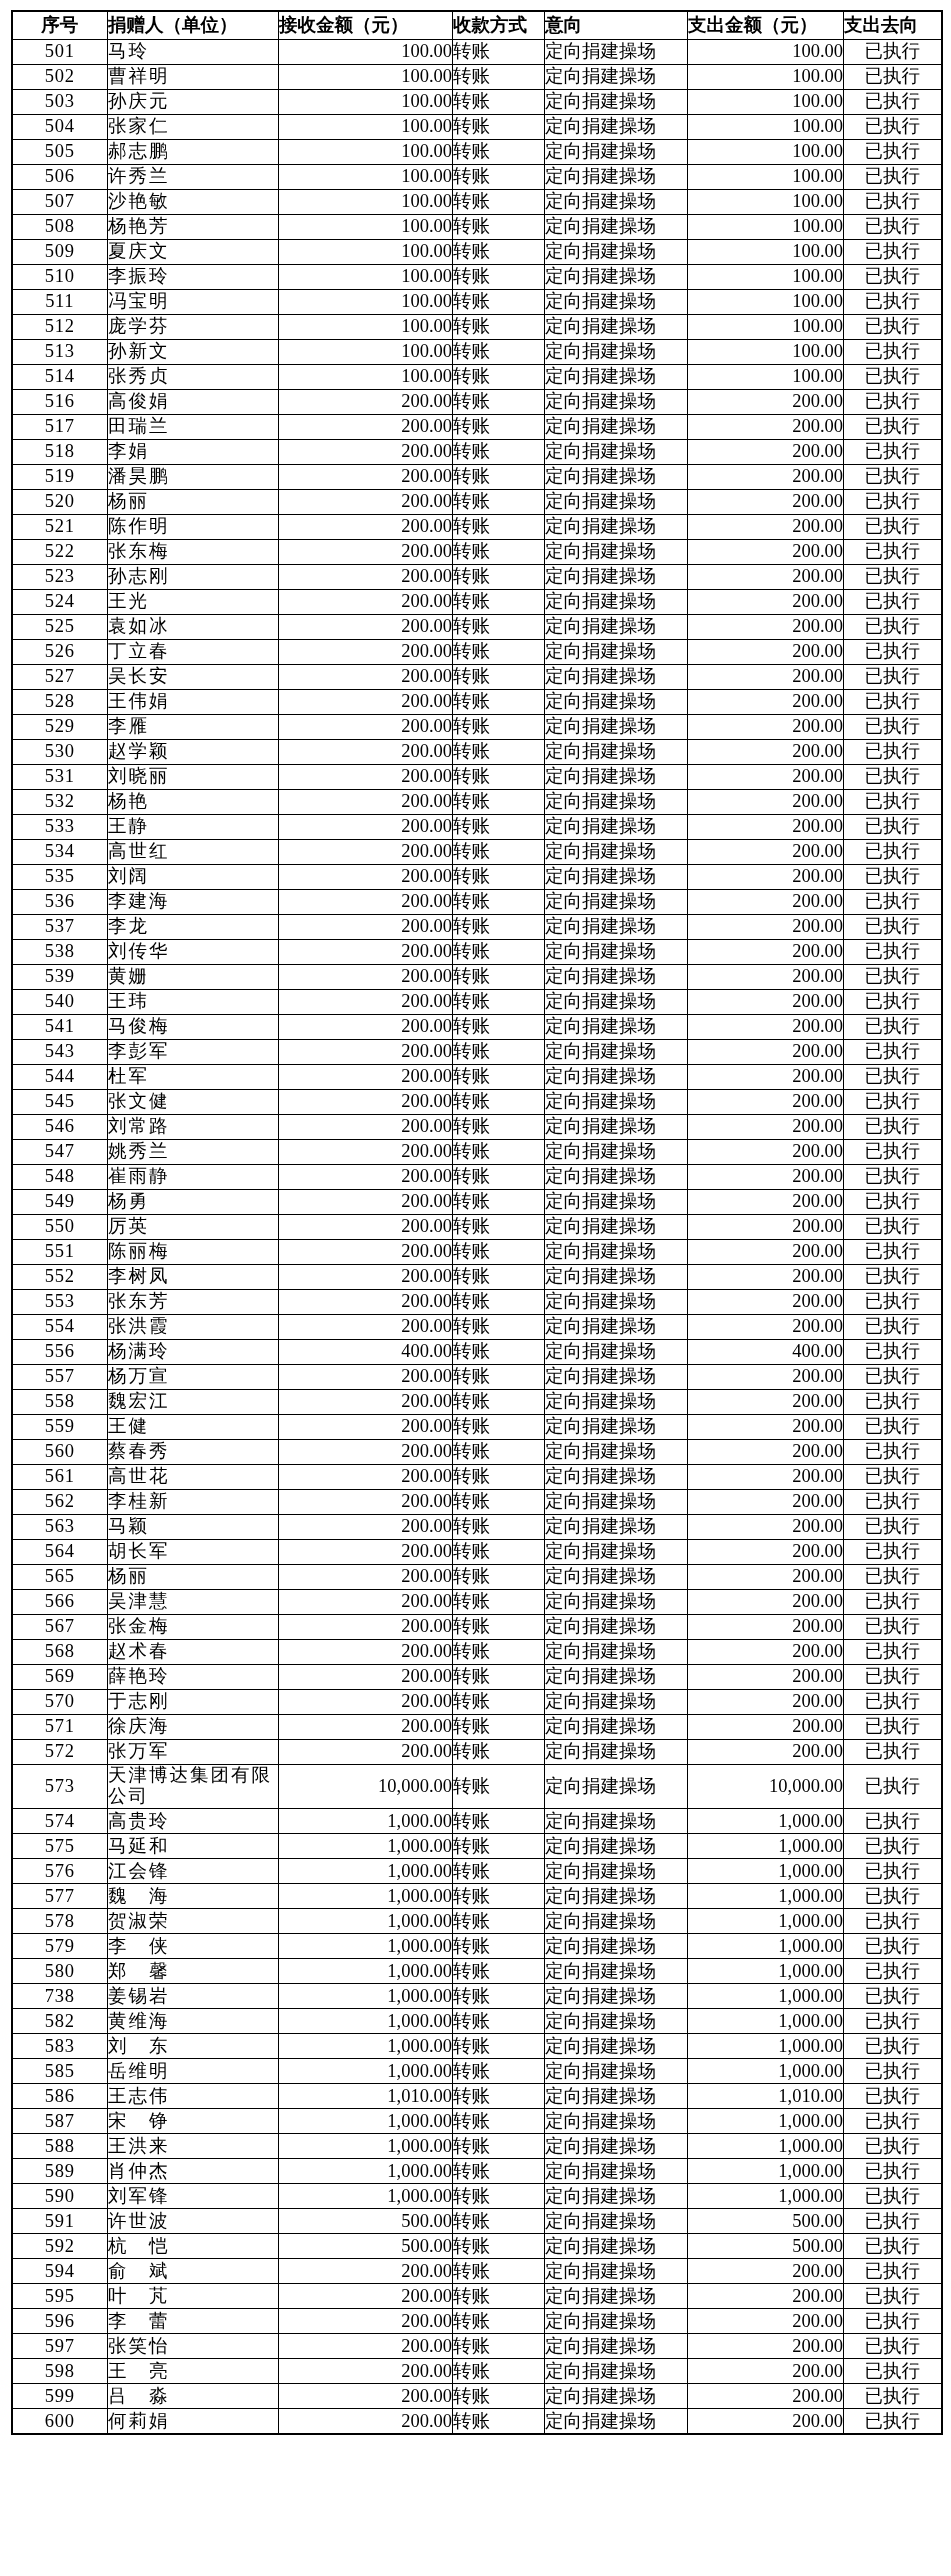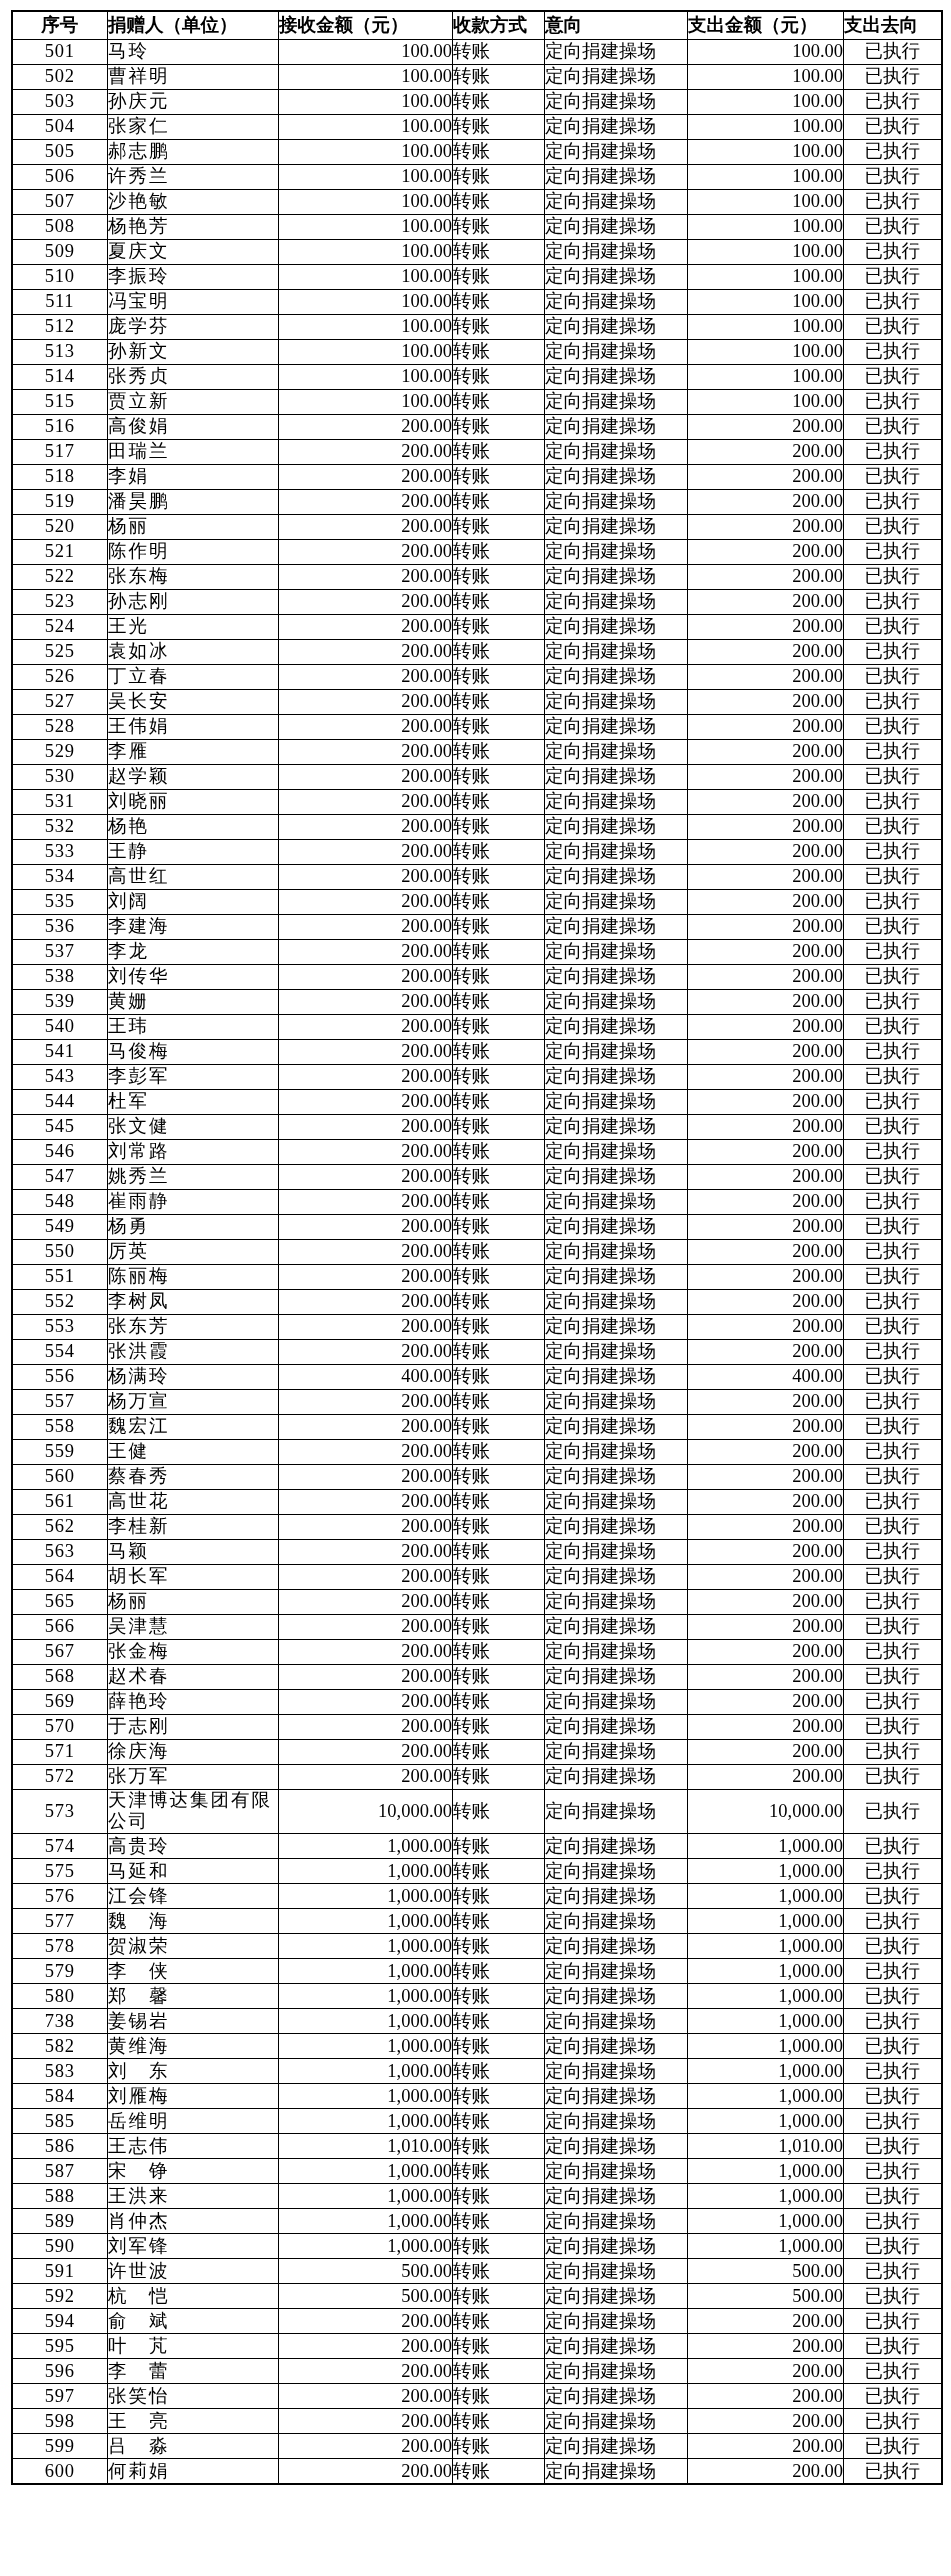--- a/index.html
+++ b/index.html
@@ -204,29 +204,20 @@
         <tr>
     <td class="c-serial">514</td>
     <td class="c-name">张秀贞</td>
     <td class="c-recv">100.00</td>
     <td class="c-method">转账</td>
     <td class="c-intent">定向捐建操场</td>
     <td class="c-spent">100.00</td>
     <td class="c-status">已执行</td>
   </tr>
         <tr>
-    <td class="c-serial">515</td>
-    <td class="c-name">贾立新</td>
-    <td class="c-recv">100.00</td>
-    <td class="c-method">转账</td>
-    <td class="c-intent">定向捐建操场</td>
-    <td class="c-spent">100.00</td>
-    <td class="c-status">已执行</td>
-  </tr>
-        <tr>
     <td class="c-serial">516</td>
     <td class="c-name">高俊娟</td>
     <td class="c-recv">200.00</td>
     <td class="c-method">转账</td>
     <td class="c-intent">定向捐建操场</td>
     <td class="c-spent">200.00</td>
     <td class="c-status">已执行</td>
   </tr>
         <tr>
     <td class="c-serial">517</td>
@@ -800,29 +791,20 @@
     <td class="c-name">黄维海</td>
     <td class="c-recv">1,000.00</td>
     <td class="c-method">转账</td>
     <td class="c-intent">定向捐建操场</td>
     <td class="c-spent">1,000.00</td>
     <td class="c-status">已执行</td>
   </tr>
         <tr>
     <td class="c-serial">583</td>
     <td class="c-name">刘　东</td>
-    <td class="c-recv">1,000.00</td>
-    <td class="c-method">转账</td>
-    <td class="c-intent">定向捐建操场</td>
-    <td class="c-spent">1,000.00</td>
-    <td class="c-status">已执行</td>
-  </tr>
-        <tr>
-    <td class="c-serial">584</td>
-    <td class="c-name">刘雁梅</td>
     <td class="c-recv">1,000.00</td>
     <td class="c-method">转账</td>
     <td class="c-intent">定向捐建操场</td>
     <td class="c-spent">1,000.00</td>
     <td class="c-status">已执行</td>
   </tr>
         <tr>
     <td class="c-serial">585</td>
     <td class="c-name">岳维明</td>
     <td class="c-recv">1,000.00</td>

